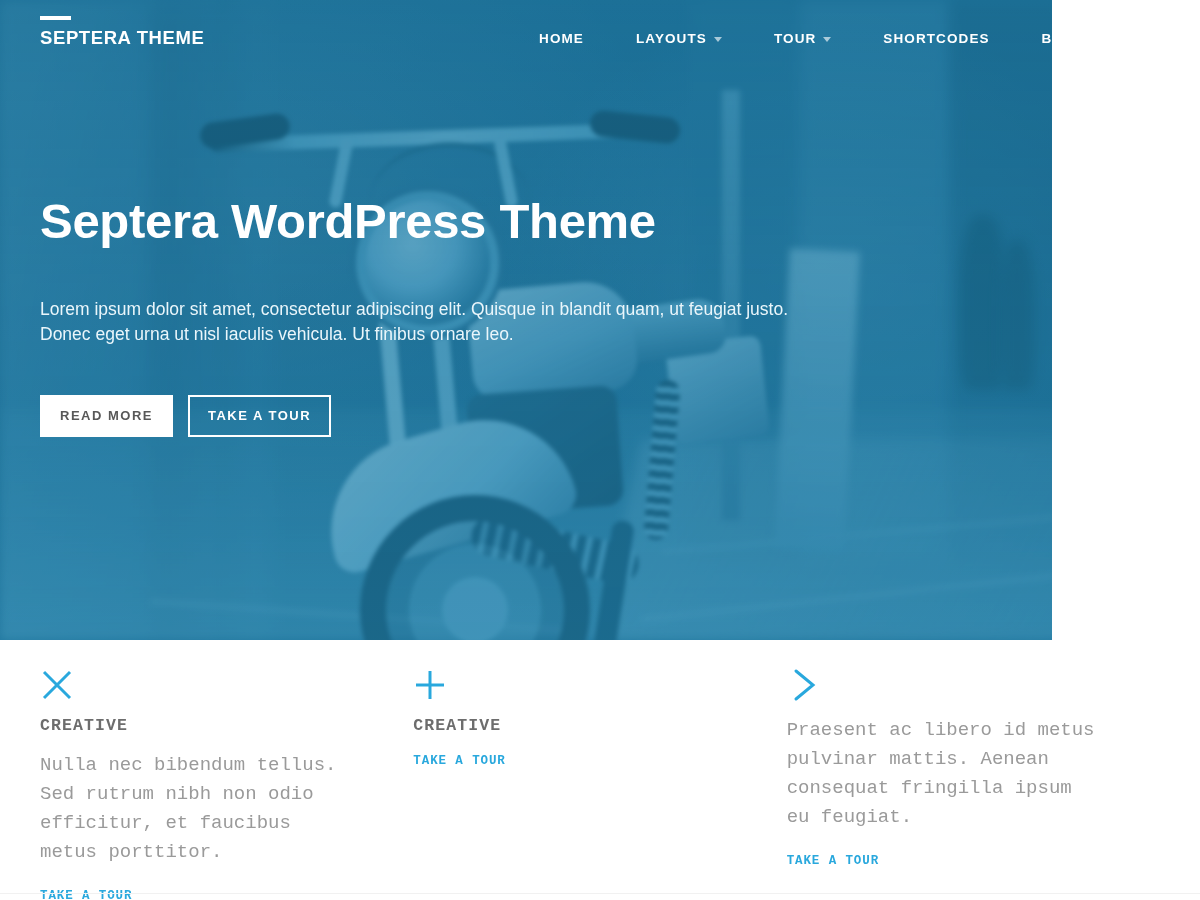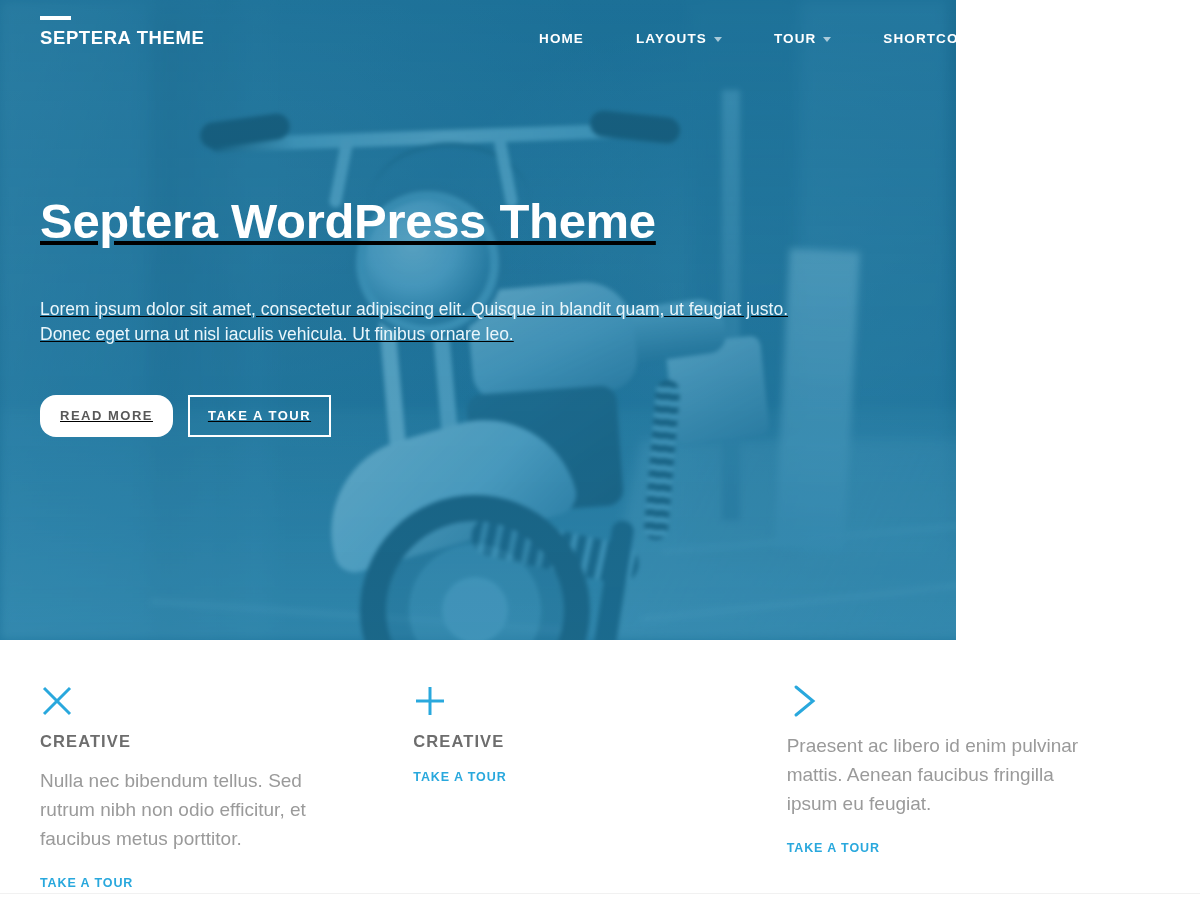--- a/index.html
+++ b/index.html
@@ -6,21 +6,21 @@
   html, body {
     width: 1200px; height: 900px;
     font-family: "Liberation Sans", sans-serif;
     background: #ffffff;
     overflow: hidden;
   }
 
   
   .hero {
     position: relative;
-    width: 956px;
+    width: 1052px;
     height: 640px;
     overflow: hidden;
     background: #c2410c;
   }
 
   
   .photo {
     position: absolute; inset: 0;
     background:
       
@@ -214,46 +214,46 @@
     width: 0; height: 0;
     border-left: 4.5px solid transparent;
     border-right: 4.5px solid transparent;
     border-top: 5px solid rgba(255,255,255,.62);
     display: inline-block; margin-top: 2px;
   }
   .nav-search { padding: 0 18px 0 24px; cursor: pointer; display: flex; align-items:center; }
   .nav-search svg { display: block; }
 
   
-  .hero-content { position: absolute; left: 40px; top: 196px; z-index: 15; width: 820px; text-decoration: underline; }
+  .hero-content { position: absolute; left: 40px; top: 196px; z-index: 15; width: 820px; }
   .hero-title {
     color: #ffffff; font-size: 49px; font-weight: bold;
     letter-spacing: -.3px; line-height: 1.05; margin-bottom: 50px;
   }
   .hero-sub {
     color: #eaf6fb; font-size: 17.5px; line-height: 1.38;
     font-weight: normal; max-width: 790px; margin-bottom: 49px;
   }
   .hero-btns { display: flex; gap: 15px; }
   .btn {
     display: flex; align-items: center; justify-content: center;
     font-size: 13px; font-weight: bold; letter-spacing: 1.5px;
     cursor: pointer; height: 42px;
   }
-  .btn-solid { background:#ffffff; color:#585858; width: 133px; border-radius: 16px; }
+  .btn-solid { background:#ffffff; color:#585858; width: 133px; }
   .btn-outline { background: transparent; color:#ffffff; border: 2px solid #ffffff; width: 143px; }
 
   
   .features {
     position: absolute; left: 0; top: 640px; width: 1200px; height: 255px;
     background: #ffffff;
     display: flex;
     padding: 0 40px;
   }
-  .feature { width: 400px; padding-right: 60px; padding-top: 44px; }
+  .feature { width: 400px; padding-right: 60px; padding-top: 28px; font-family: Liberation Mono, monospace; }
   .f-icon { height: 48px; color: #29a8dd; }
   .f-icon svg { display: block; }
   .f-title {
     color: #6d6d6d; font-size: 16.5px; font-weight: bold;
     letter-spacing: 1.1px; margin-bottom: 16px;
   }
   .f-text {
     color: #9a9a9a; font-size: 19px; line-height: 1.52; margin-bottom: 19px;
     max-width: 310px;
   }
@@ -385,18 +385,18 @@
     <div class="f-title">CREATIVE</div>
     <a class="f-link" href="#">TAKE A TOUR</a>
   </div>
 
   <div class="feature">
     <div class="f-icon">
       <svg width="34" height="34" viewBox="0 0 34 34">
         <polyline points="9,3 26,17 9,31" fill="none" stroke="#29a8dd" stroke-width="3" stroke-linecap="round" stroke-linejoin="miter"></polyline>
       </svg>
     </div>
-    <div class="f-text">Praesent ac libero id enim pulvinar mattis. Aenean faucibus fringilla ipsum eu feugiat.</div>
+    <div class="f-text">Praesent ac libero id metus pulvinar mattis. Aenean consequat fringilla ipsum eu feugiat.</div>
     <a class="f-link" href="#">TAKE A TOUR</a>
   </div>
 </div>
 
 <div class="bottom-rule"></div>
 
 </body></html>

